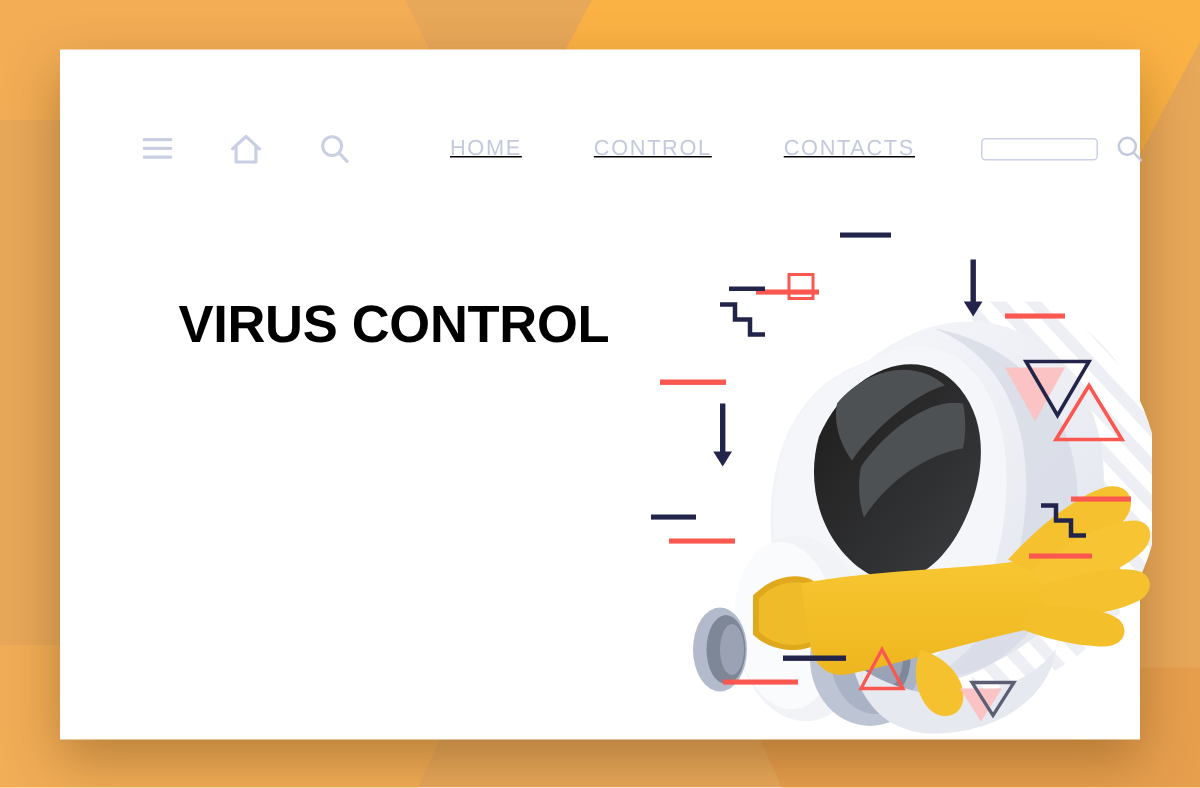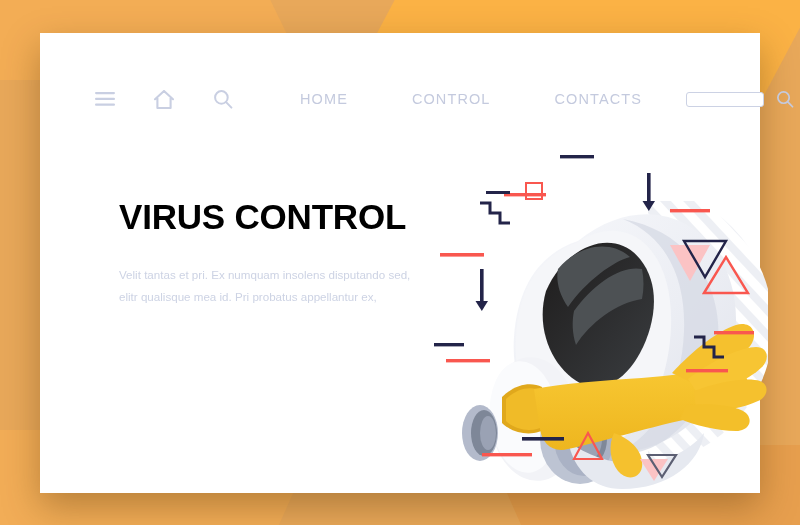--- a/index.html
+++ b/index.html
@@ -62,21 +62,22 @@
     width:26px; height:26px;
     display:flex; align-items:center; justify-content:center;
     margin-right:33px;
     color:#c9cfe2;
     flex:none;
   }
   .nav-icon svg { display:block; }
   .nav-links {
     display:flex; align-items:center;
     margin-left:31px;
-    gap:64px;
+    gap:48px;
+    text-decoration:underline;
   }
   .nav-link {
     font-size:14.5px;
     letter-spacing:1.1px;
     color:#c4cade;
     white-space:nowrap;
   }
   #nav-search-wrap {
     display:flex; align-items:center;
     margin-left:44px; gap:12px;
@@ -183,21 +184,20 @@
           <svg width="18" height="18" viewBox="0 0 20 20">
             <circle cx="8.4" cy="8.4" r="6.3" fill="none" stroke="currentColor" stroke-width="1.9"></circle>
             <line x1="13.1" y1="13.1" x2="18.4" y2="18.6" stroke="currentColor" stroke-width="1.9" stroke-linecap="round"></line>
           </svg>
         </span>
       </div>
     </nav>
 
     <div id="hero-left">
       <h1 id="hero-title">VIRUS CONTROL</h1>
-      <p id="hero-desc">Velit tantas et pri. Ex numquam insolens disputando sed, elitr qualisque mea id. Pri probatus appellantur ex,</p>
     </div>
 
     <div id="illustration">
       <svg width="350" height="350" viewBox="0 0 350 350">
         <defs>
           <pattern id="stripes" width="17" height="17" patternUnits="userSpaceOnUse" patternTransform="rotate(-43)">
             <rect width="17" height="17" fill="#ffffff"></rect>
             <rect width="8" height="17" fill="#edeff4"></rect>
           </pattern>
           <clipPath id="stripeClip">

